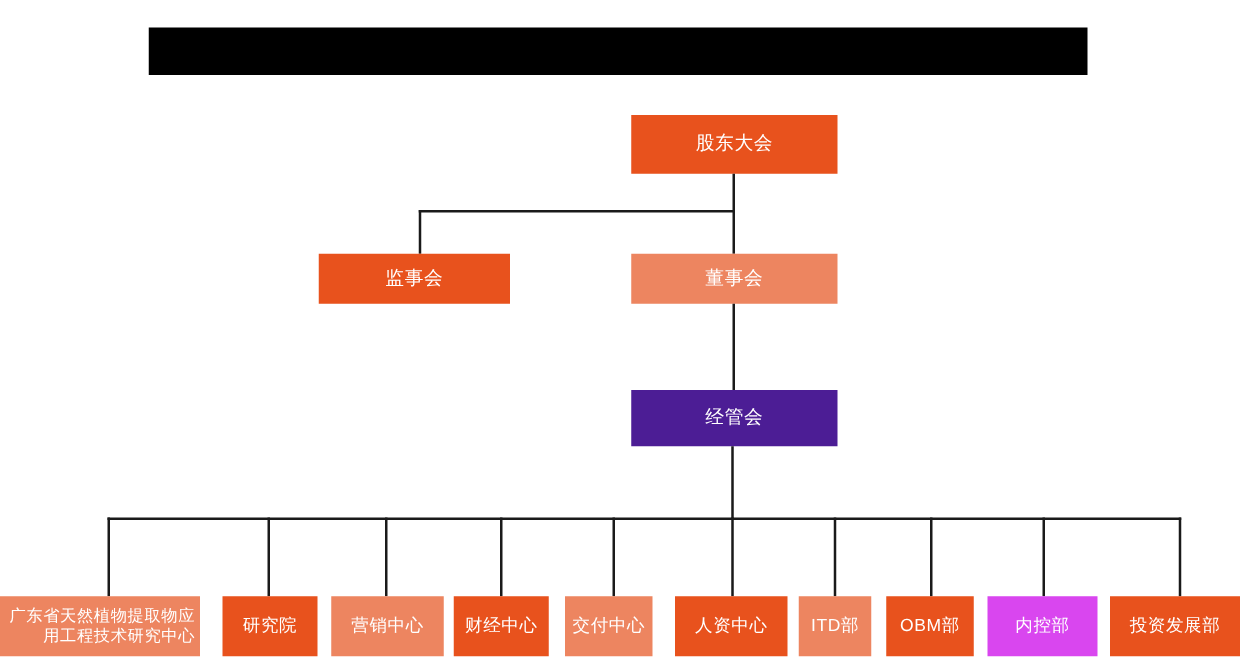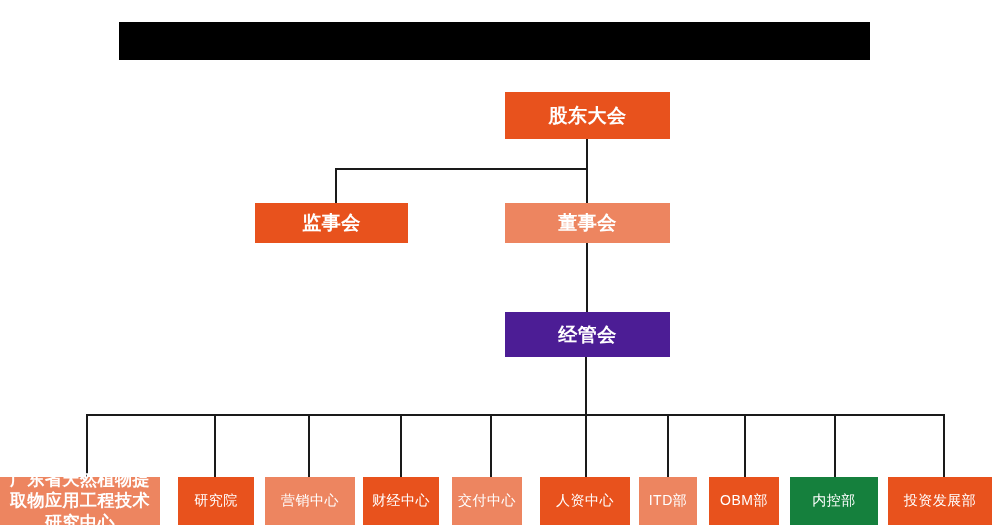--- a/index.html
+++ b/index.html
@@ -23,23 +23,23 @@
     box-sizing:border-box;
     display:flex;
     align-items:center;
     justify-content:center;
     text-align:center;
     color:#ffffff;
     line-height:1.25;
     letter-spacing:0.5px;
     user-select:none;
   }
-  .node.lvl-primary{font-size:19px;font-weight:700;}
+  .node.lvl-primary{font-size:15px;font-weight:400;}
   .node.lvl-leaf{font-size:14px;font-weight:400;}
-  .node.lvl-leaf-small{font-size:17px;font-weight:700;padding:0 4px;}
+  .node.lvl-leaf-small{font-size:13px;font-weight:400;padding:0 4px;text-align:right;}
   .connector{
     position:absolute;
     background:#1a1a1a;
   }
   .conn-v{width:2px;}
   .conn-h{height:2px;}
 </style>
 </head>
 <body>
 
@@ -113,21 +113,21 @@
   </div>
 
   <div class="node lvl-leaf" style="left:709px;top:477px;width:70px;height:48px;background:#E8521D;">
     <span>OBM部</span>
   </div>
 
   <div class="node lvl-leaf" style="left:639px;top:477px;width:58px;height:48px;background:#ED8560;">
     <span>ITD部</span>
   </div>
 
-  <div class="node lvl-leaf" style="left:790px;top:477px;width:88px;height:48px;background:#15803d;">
+  <div class="node lvl-leaf" style="left:790px;top:477px;width:88px;height:48px;background:#d946ef;">
     <span>内控部</span>
   </div>
 
   <div class="node lvl-leaf" style="left:888px;top:477px;width:104px;height:48px;background:#E8521D;">
     <span>投资发展部</span>
   </div>
 
 </div>
 
 </body></html>

